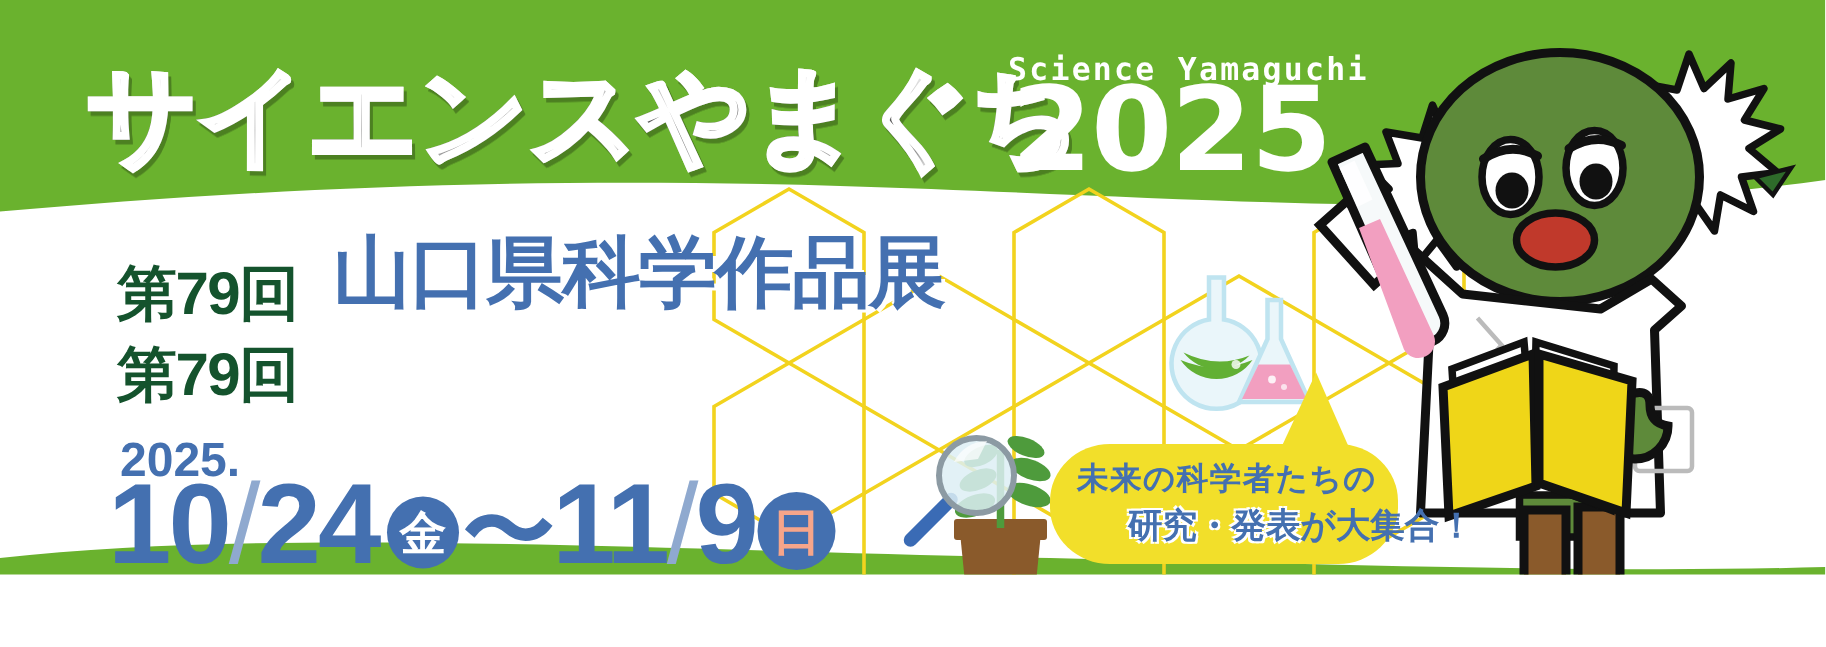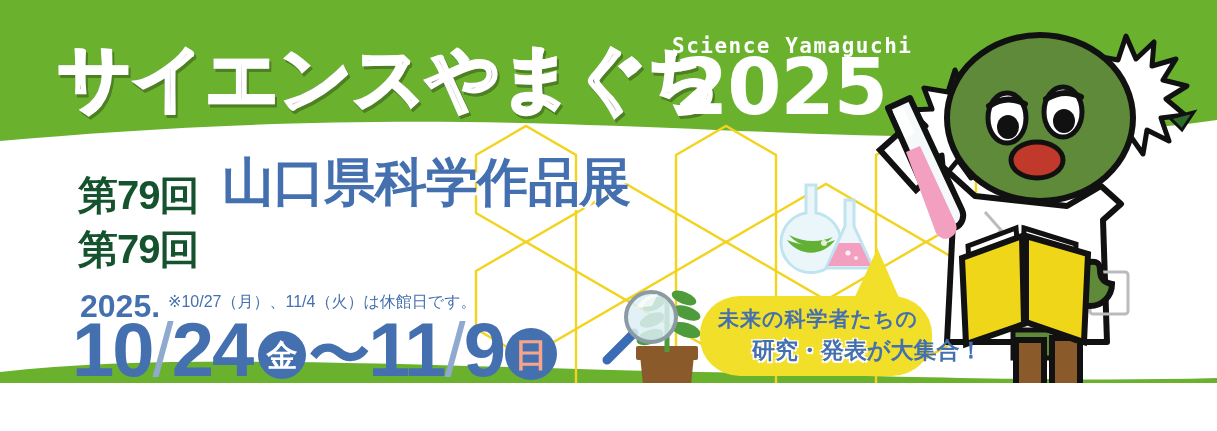--- a/index.html
+++ b/index.html
@@ -210,21 +210,20 @@
 
   <div class="main-jp">サイエンスやまぐち</div>
   <div class="science-label">Science Yamaguchi</div>
   <div class="year-2025">2025</div>
 
   <div class="ordinal l1">第79回</div>
   <div class="title-jp l1">山口県科学作品展</div>
   <div class="ordinal l2">第79回</div>
 
   <div class="year-small">2025.</div>
-  <div class="note">※10/27（月）、11/4（火）は休館日です。</div>
 
   <div class="bigdate">
     <span>10</span><span class="slash">/</span><span>24</span><span style="display:inline-block;width:56px"></span><span class="tilde">〜</span><span>11</span><span class="slash">/</span><span>9</span>
   </div>
 
   <div class="daybadge fri">金</div>
   <div class="daybadge sun">日</div>
 
   <div class="bubble-tail"></div>
   <div class="bubble"></div>

